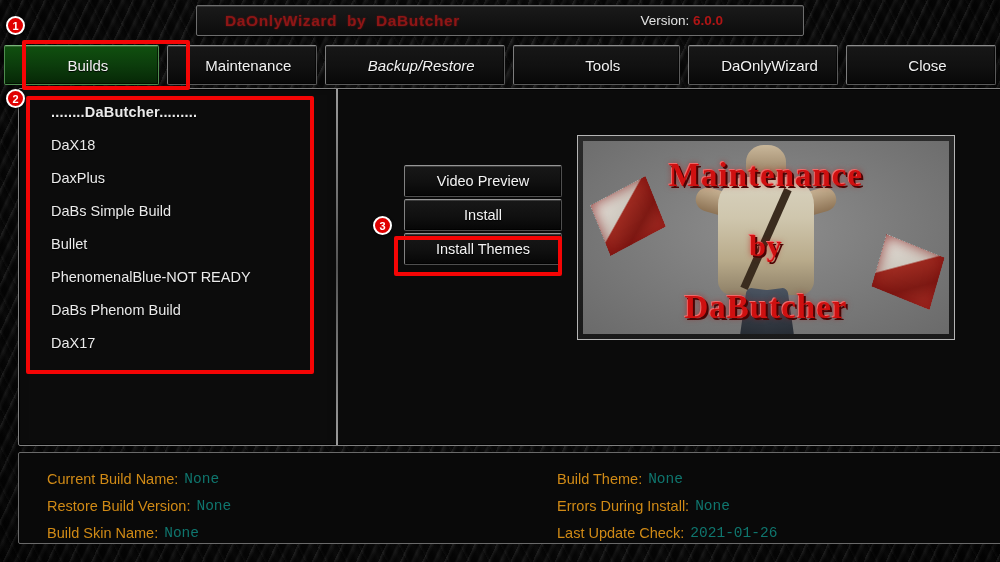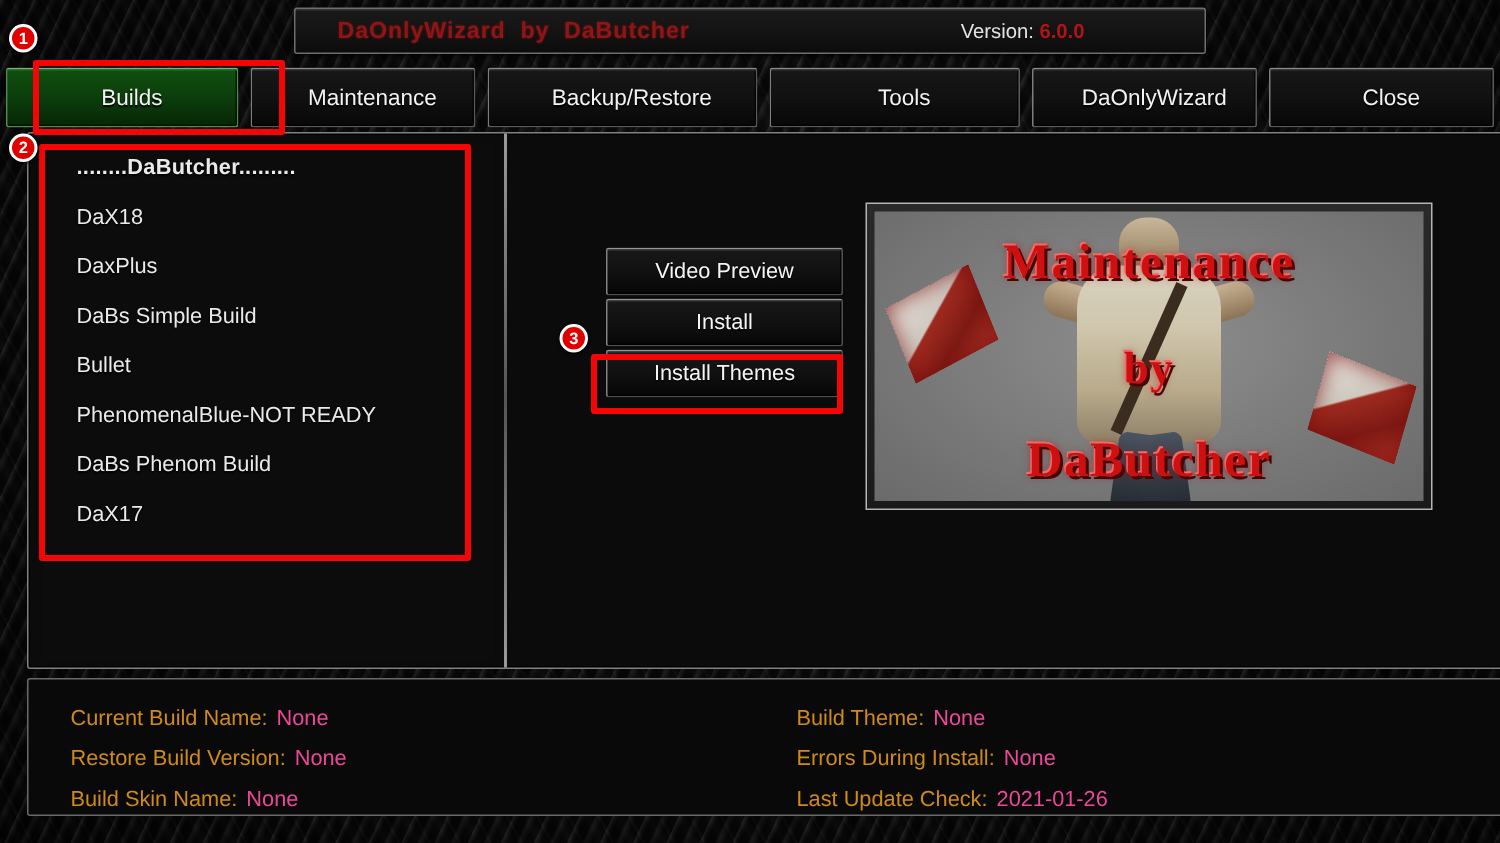--- a/index.html
+++ b/index.html
@@ -241,30 +241,30 @@
   #statusbar {
     position: absolute;
     left: 18px; top: 452px;
     width: 985px; height: 92px;
     background: #090909;
     border: 1px solid #6a6a6a;
     border-radius: 2px;
   }
   .status-col { position: absolute; top: 12px; }
   #status-left  { left: 28px; }
-  #status-right { left: 512px; text-align: right; }
+  #status-right { left: 538px; text-align: right; }
   .status-row {
     height: 27px;
     display: flex;
     align-items: center;
     font-size: 14.5px;
     white-space: nowrap;
   }
   .status-key   { color: #d08a16; }
-  .status-value { color: #ec4899; margin-left: 6px; }
+  .status-value { color: #0f766e; margin-left: 6px; font-family: Liberation Mono, monospace; }
 
   
   .hl {
     position: absolute;
     border: 4px solid #f50505;
     border-radius: 2px;
     pointer-events: none;
   }
   #hl-1 { left: 22px;  top: 40px;  width: 168px; height: 50px; }
   #hl-2 { left: 26px;  top: 96px;  width: 288px; height: 278px; }
@@ -297,21 +297,21 @@
     <div id="title-text">DaOnlyWizard  by  DaButcher</div>
     <div id="version-wrap">
       <span id="version-label">Version:</span>
       <span id="version-value">6.0.0</span>
     </div>
   </div>
 
   <div id="tabbar">
       <div class="tab active" style="width: 160px;">Builds</div>
       <div class="tab" style="width: 155px;">Maintenance</div>
-      <div class="tab" style="width: 186px;">Backup/Restore</div>
+      <div class="tab" style="width: 186px; font-style: italic;">Backup/Restore</div>
       <div class="tab" style="width: 173px;">Tools</div>
       <div class="tab" style="width: 155px;">DaOnlyWizard</div>
       <div class="tab" style="width: 155px;">Close</div>
     </div>
 
   <div id="mainpanel">
 
     <div id="buildlist">
         <div class="build-item header">........DaButcher.........</div>
         <div class="build-item">DaX18</div>

